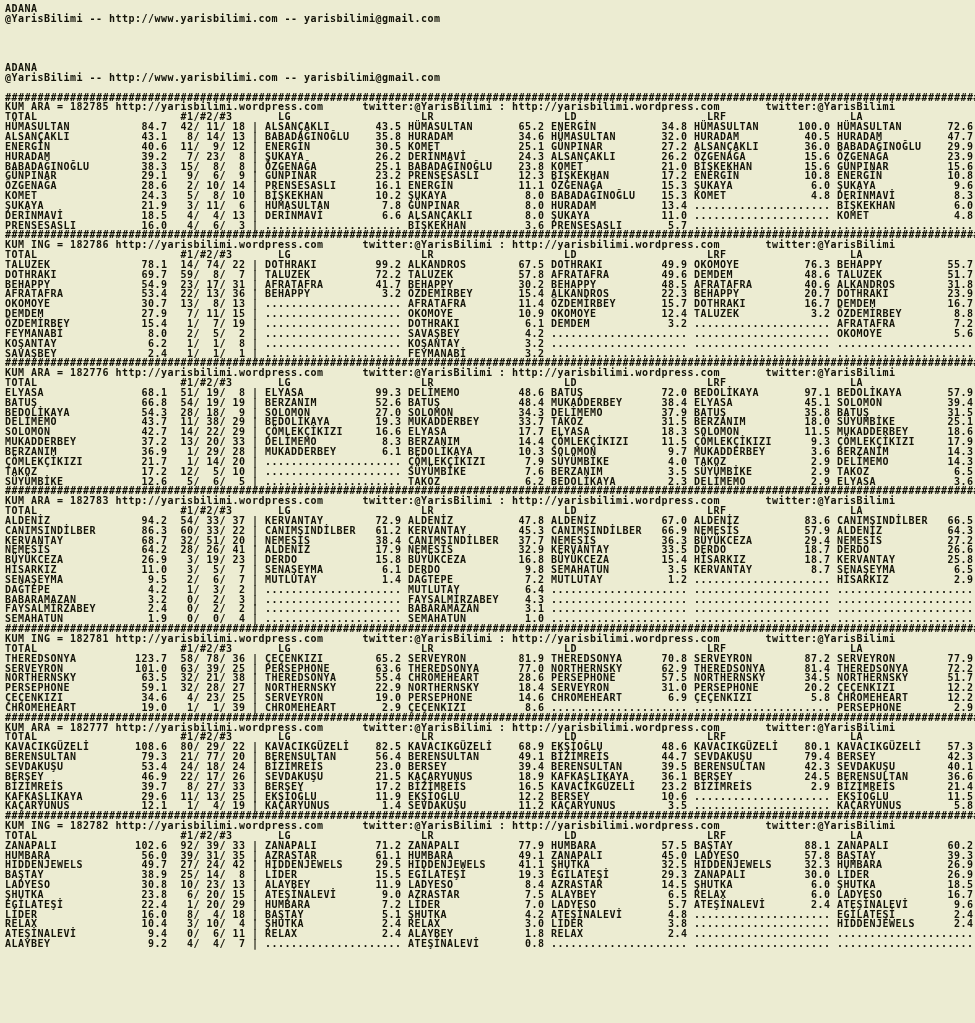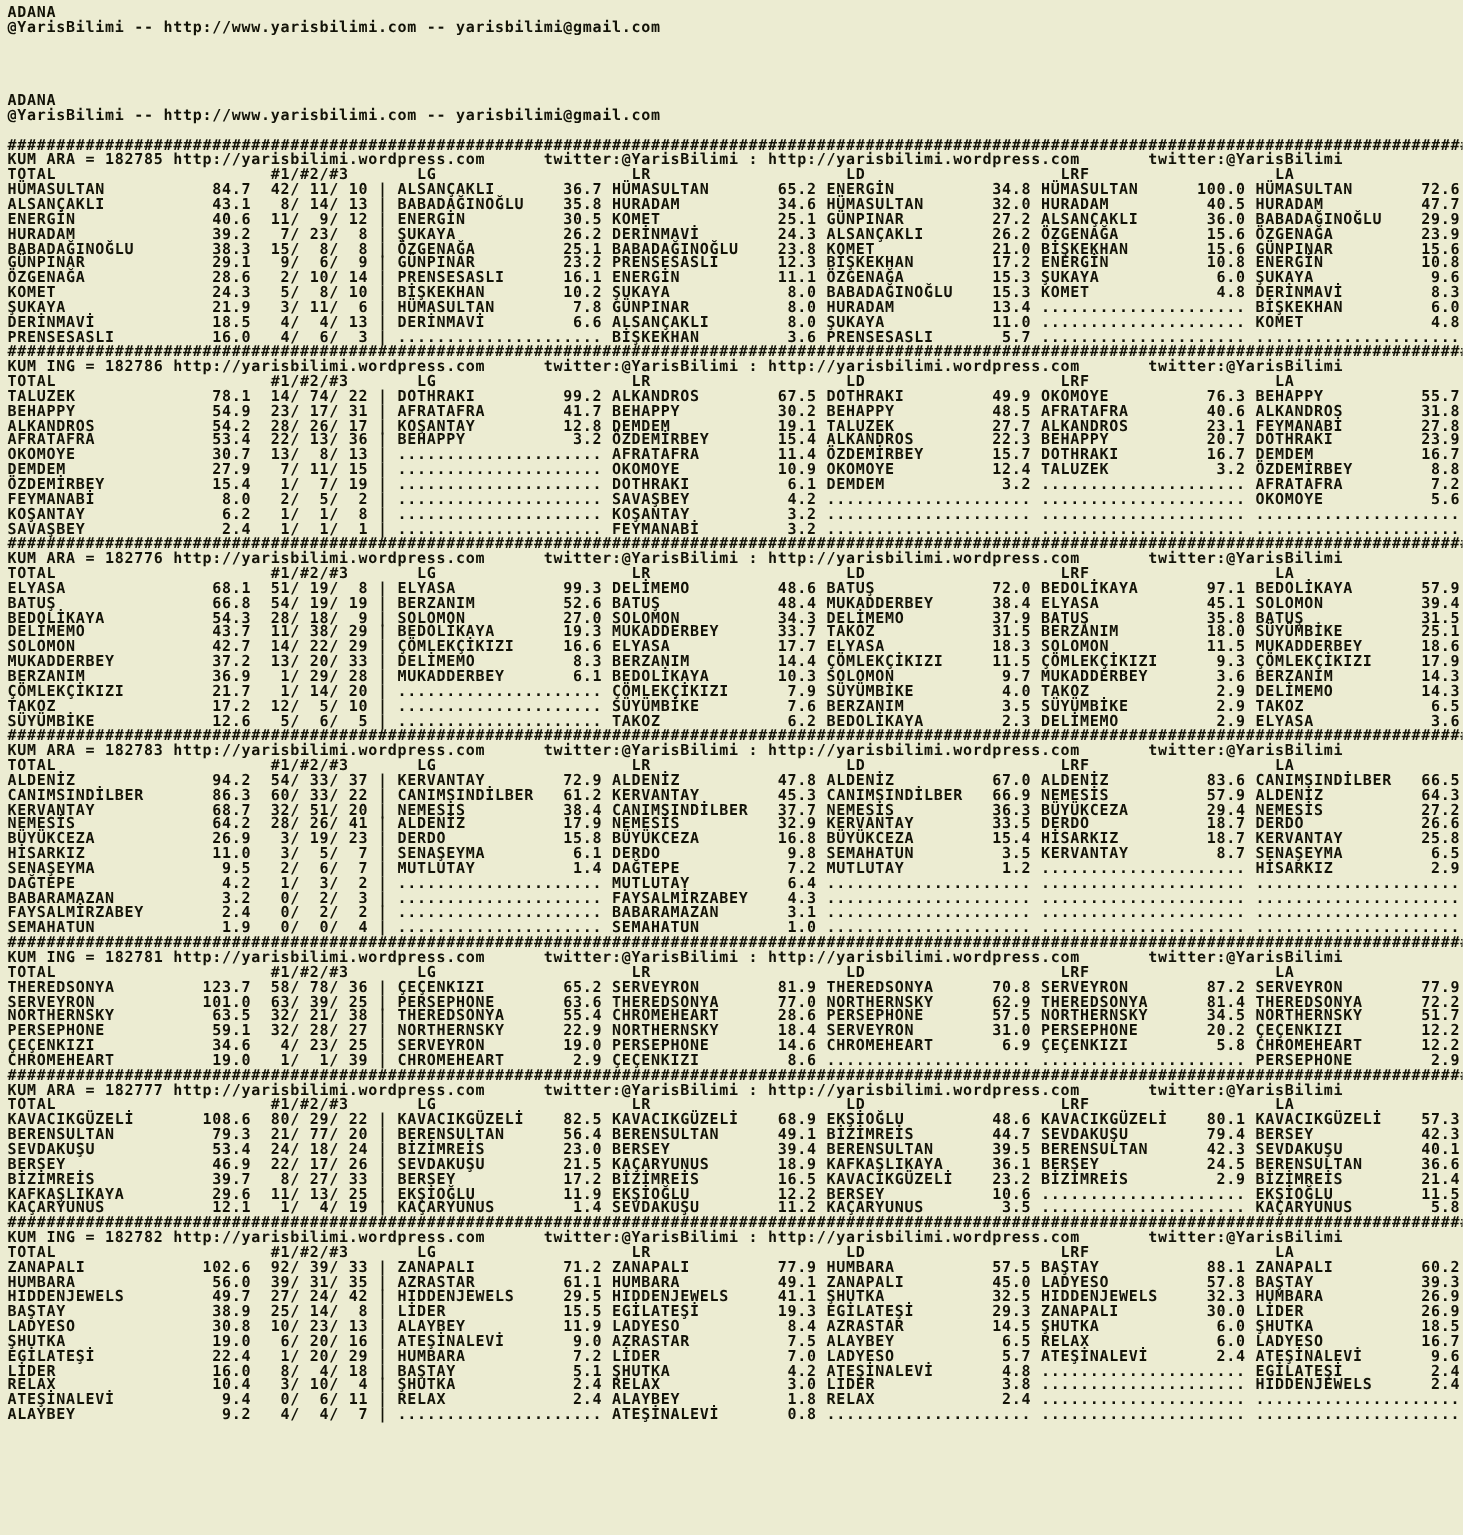--- a/index.html
+++ b/index.html
@@ -26,37 +26,37 @@
   <div class="line blank"></div>
   <div class="line">ADANA</div>
   <div class="line">@YarisBilimi -- http://www.yarisbilimi.com -- yarisbilimi@gmail.com</div>
   <div class="line blank"></div>
 </header>
 
 <main id="sections">
     <div class="line">######################################################################################################################################################</div>
     <div class="line">KUM ARA = 182785 http://yarisbilimi.wordpress.com      twitter:@YarisBilimi : http://yarisbilimi.wordpress.com       twitter:@YarisBilimi</div>
     <div class="line">TOTAL                      #1/#2/#3       LG                    LR                    LD                    LRF                   LA</div>
-    <div class="line">HÜMASULTAN           84.7  42/ 11/ 10 | ALSANÇAKLI       36.7 HÜMASULTAN       65.2 ENERGİN          34.8 HÜMASULTAN      100.0 HÜMASULTAN       72.6 </div>
+    <div class="line">HÜMASULTAN           84.7  42/ 11/ 18 | ALSANÇAKLI       43.5 HÜMASULTAN       65.2 ENERGİN          34.8 HÜMASULTAN      100.0 HÜMASULTAN       72.6 </div>
     <div class="line">ALSANÇAKLI           43.1   8/ 14/ 13 | BABADAĞINOĞLU    35.8 HURADAM          34.6 HÜMASULTAN       32.0 HURADAM          40.5 HURADAM          47.7 </div>
     <div class="line">ENERGİN              40.6  11/  9/ 12 | ENERGİN          30.5 KOMET            25.1 GÜNPINAR         27.2 ALSANÇAKLI       36.0 BABADAĞINOĞLU    29.9 </div>
     <div class="line">HURADAM              39.2   7/ 23/  8 | ŞUKAYA           26.2 DERİNMAVİ        24.3 ALSANÇAKLI       26.2 ÖZGENAĞA         15.6 ÖZGENAĞA         23.9 </div>
     <div class="line">BABADAĞINOĞLU        38.3  15/  8/  8 | ÖZGENAĞA         25.1 BABADAĞINOĞLU    23.8 KOMET            21.0 BİŞKEKHAN        15.6 GÜNPINAR         15.6 </div>
     <div class="line">GÜNPINAR             29.1   9/  6/  9 | GÜNPINAR         23.2 PRENSESASLI      12.3 BİŞKEKHAN        17.2 ENERGİN          10.8 ENERGİN          10.8 </div>
     <div class="line">ÖZGENAĞA             28.6   2/ 10/ 14 | PRENSESASLI      16.1 ENERGİN          11.1 ÖZGENAĞA         15.3 ŞUKAYA            6.0 ŞUKAYA            9.6 </div>
     <div class="line">KOMET                24.3   5/  8/ 10 | BİŞKEKHAN        10.2 ŞUKAYA            8.0 BABADAĞINOĞLU    15.3 KOMET             4.8 DERİNMAVİ         8.3 </div>
     <div class="line">ŞUKAYA               21.9   3/ 11/  6 | HÜMASULTAN        7.8 GÜNPINAR          8.0 HURADAM          13.4 ..................... BİŞKEKHAN         6.0 </div>
     <div class="line">DERİNMAVİ            18.5   4/  4/ 13 | DERİNMAVİ         6.6 ALSANÇAKLI        8.0 ŞUKAYA           11.0 ..................... KOMET             4.8 </div>
     <div class="line">PRENSESASLI          16.0   4/  6/  3 | ..................... BİŞKEKHAN         3.6 PRENSESASLI       5.7 ..................... ..................... </div>
     <div class="line">######################################################################################################################################################</div>
     <div class="line">KUM ING = 182786 http://yarisbilimi.wordpress.com      twitter:@YarisBilimi : http://yarisbilimi.wordpress.com       twitter:@YarisBilimi</div>
     <div class="line">TOTAL                      #1/#2/#3       LG                    LR                    LD                    LRF                   LA</div>
     <div class="line">TALUZEK              78.1  14/ 74/ 22 | DOTHRAKI         99.2 ALKANDROS        67.5 DOTHRAKI         49.9 OKOMOYE          76.3 BEHAPPY          55.7 </div>
+    <div class="line">DOTHRAKI             69.7  59/  8/  7 | TALUZEK          72.2 TALUZEK          57.8 AFRATAFRA        49.6 DEMDEM           48.6 TALUZEK          51.7 </div>
     <div class="line">BEHAPPY              54.9  23/ 17/ 31 | AFRATAFRA        41.7 BEHAPPY          30.2 BEHAPPY          48.5 AFRATAFRA        40.6 ALKANDROS        31.8 </div>
-    <div class="line">ALKANDROS            54.2  28/ 26/ 17 | KOŞANTAY         12.8 DEMDEM           19.1 TALUZEK          27.7 ALKANDROS        23.1 FEYMANABİ        27.8 </div>
     <div class="line">AFRATAFRA            53.4  22/ 13/ 36 | BEHAPPY           3.2 ÖZDEMİRBEY       15.4 ALKANDROS        22.3 BEHAPPY          20.7 DOTHRAKI         23.9 </div>
     <div class="line">OKOMOYE              30.7  13/  8/ 13 | ..................... AFRATAFRA        11.4 ÖZDEMİRBEY       15.7 DOTHRAKI         16.7 DEMDEM           16.7 </div>
     <div class="line">DEMDEM               27.9   7/ 11/ 15 | ..................... OKOMOYE          10.9 OKOMOYE          12.4 TALUZEK           3.2 ÖZDEMİRBEY        8.8 </div>
     <div class="line">ÖZDEMİRBEY           15.4   1/  7/ 19 | ..................... DOTHRAKI          6.1 DEMDEM            3.2 ..................... AFRATAFRA         7.2 </div>
     <div class="line">FEYMANABİ             8.0   2/  5/  2 | ..................... SAVAŞBEY          4.2 ..................... ..................... OKOMOYE           5.6 </div>
     <div class="line">KOŞANTAY              6.2   1/  1/  8 | ..................... KOŞANTAY          3.2 ..................... ..................... ..................... </div>
     <div class="line">SAVAŞBEY              2.4   1/  1/  1 | ..................... FEYMANABİ         3.2 ..................... ..................... ..................... </div>
     <div class="line">######################################################################################################################################################</div>
     <div class="line">KUM ARA = 182776 http://yarisbilimi.wordpress.com      twitter:@YarisBilimi : http://yarisbilimi.wordpress.com       twitter:@YarisBilimi</div>
     <div class="line">TOTAL                      #1/#2/#3       LG                    LR                    LD                    LRF                   LA</div>
@@ -104,19 +104,19 @@
     <div class="line">KAFKAŞLIKAYA         29.6  11/ 13/ 25 | EKŞİOĞLU         11.9 EKŞİOĞLU         12.2 BERSEY           10.6 ..................... EKŞİOĞLU         11.5 </div>
     <div class="line">KAÇARYUNUS           12.1   1/  4/ 19 | KAÇARYUNUS        1.4 SEVDAKUŞU        11.2 KAÇARYUNUS        3.5 ..................... KAÇARYUNUS        5.8 </div>
     <div class="line">######################################################################################################################################################</div>
     <div class="line">KUM ING = 182782 http://yarisbilimi.wordpress.com      twitter:@YarisBilimi : http://yarisbilimi.wordpress.com       twitter:@YarisBilimi</div>
     <div class="line">TOTAL                      #1/#2/#3       LG                    LR                    LD                    LRF                   LA</div>
     <div class="line">ZANAPALI            102.6  92/ 39/ 33 | ZANAPALI         71.2 ZANAPALI         77.9 HUMBARA          57.5 BAŞTAY           88.1 ZANAPALI         60.2 </div>
     <div class="line">HUMBARA              56.0  39/ 31/ 35 | AZRASTAR         61.1 HUMBARA          49.1 ZANAPALI         45.0 LADYESO          57.8 BAŞTAY           39.3 </div>
     <div class="line">HIDDENJEWELS         49.7  27/ 24/ 42 | HIDDENJEWELS     29.5 HIDDENJEWELS     41.1 ŞHUTKA           32.5 HIDDENJEWELS     32.3 HUMBARA          26.9 </div>
     <div class="line">BAŞTAY               38.9  25/ 14/  8 | LİDER            15.5 EGİLATEŞİ        19.3 EGİLATEŞİ        29.3 ZANAPALI         30.0 LİDER            26.9 </div>
     <div class="line">LADYESO              30.8  10/ 23/ 13 | ALAYBEY          11.9 LADYESO           8.4 AZRASTAR         14.5 ŞHUTKA            6.0 ŞHUTKA           18.5 </div>
-    <div class="line">ŞHUTKA               19.0   6/ 20/ 16 | ATEŞİNALEVİ       9.0 AZRASTAR          7.5 ALAYBEY           6.5 RELAX             6.0 LADYESO          16.7 </div>
+    <div class="line">ŞHUTKA               23.8   6/ 20/ 15 | ATEŞİNALEVİ       9.0 AZRASTAR          7.5 ALAYBEY           6.5 RELAX             6.0 LADYESO          16.7 </div>
     <div class="line">EGİLATEŞİ            22.4   1/ 20/ 29 | HUMBARA           7.2 LİDER             7.0 LADYESO           5.7 ATEŞİNALEVİ       2.4 ATEŞİNALEVİ       9.6 </div>
     <div class="line">LİDER                16.0   8/  4/ 18 | BAŞTAY            5.1 ŞHUTKA            4.2 ATEŞİNALEVİ       4.8 ..................... EGİLATEŞİ         2.4 </div>
     <div class="line">RELAX                10.4   3/ 10/  4 | ŞHUTKA            2.4 RELAX             3.0 LİDER             3.8 ..................... HIDDENJEWELS      2.4 </div>
     <div class="line">ATEŞİNALEVİ           9.4   0/  6/ 11 | RELAX             2.4 ALAYBEY           1.8 RELAX             2.4 ..................... ..................... </div>
     <div class="line">ALAYBEY               9.2   4/  4/  7 | ..................... ATEŞİNALEVİ       0.8 ..................... ..................... ..................... </div>
   </main>
 
 </body></html>

